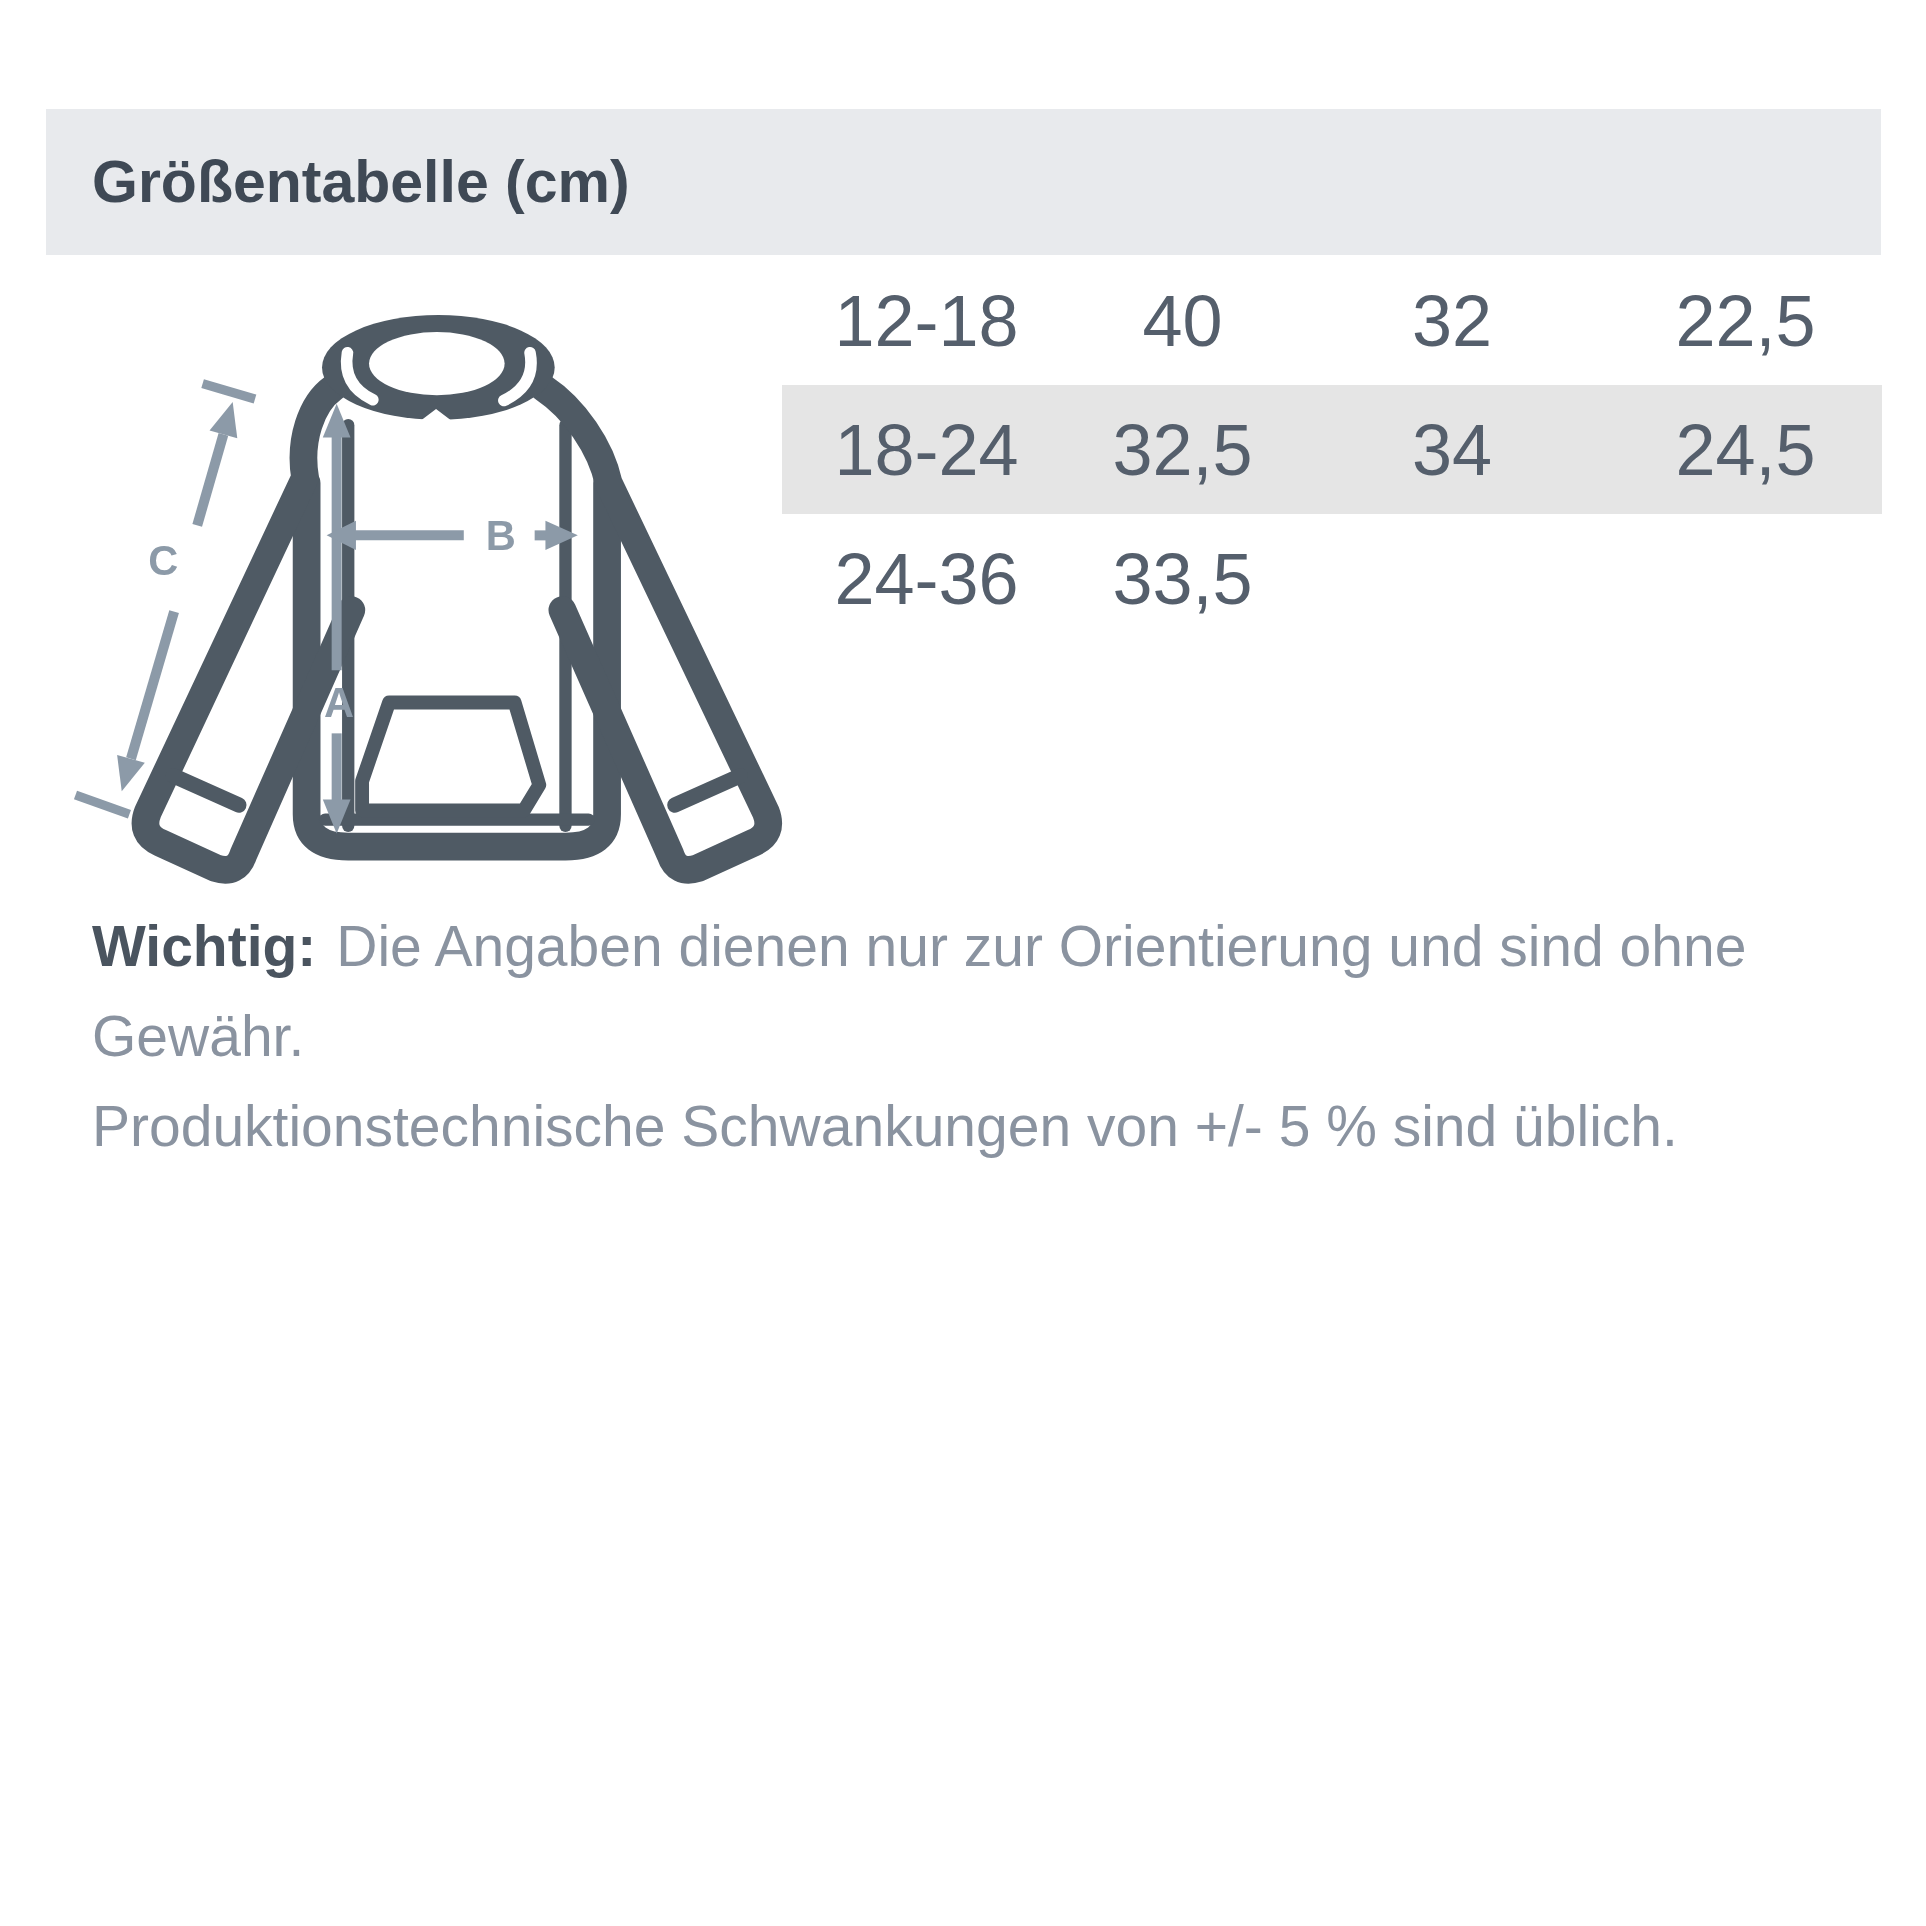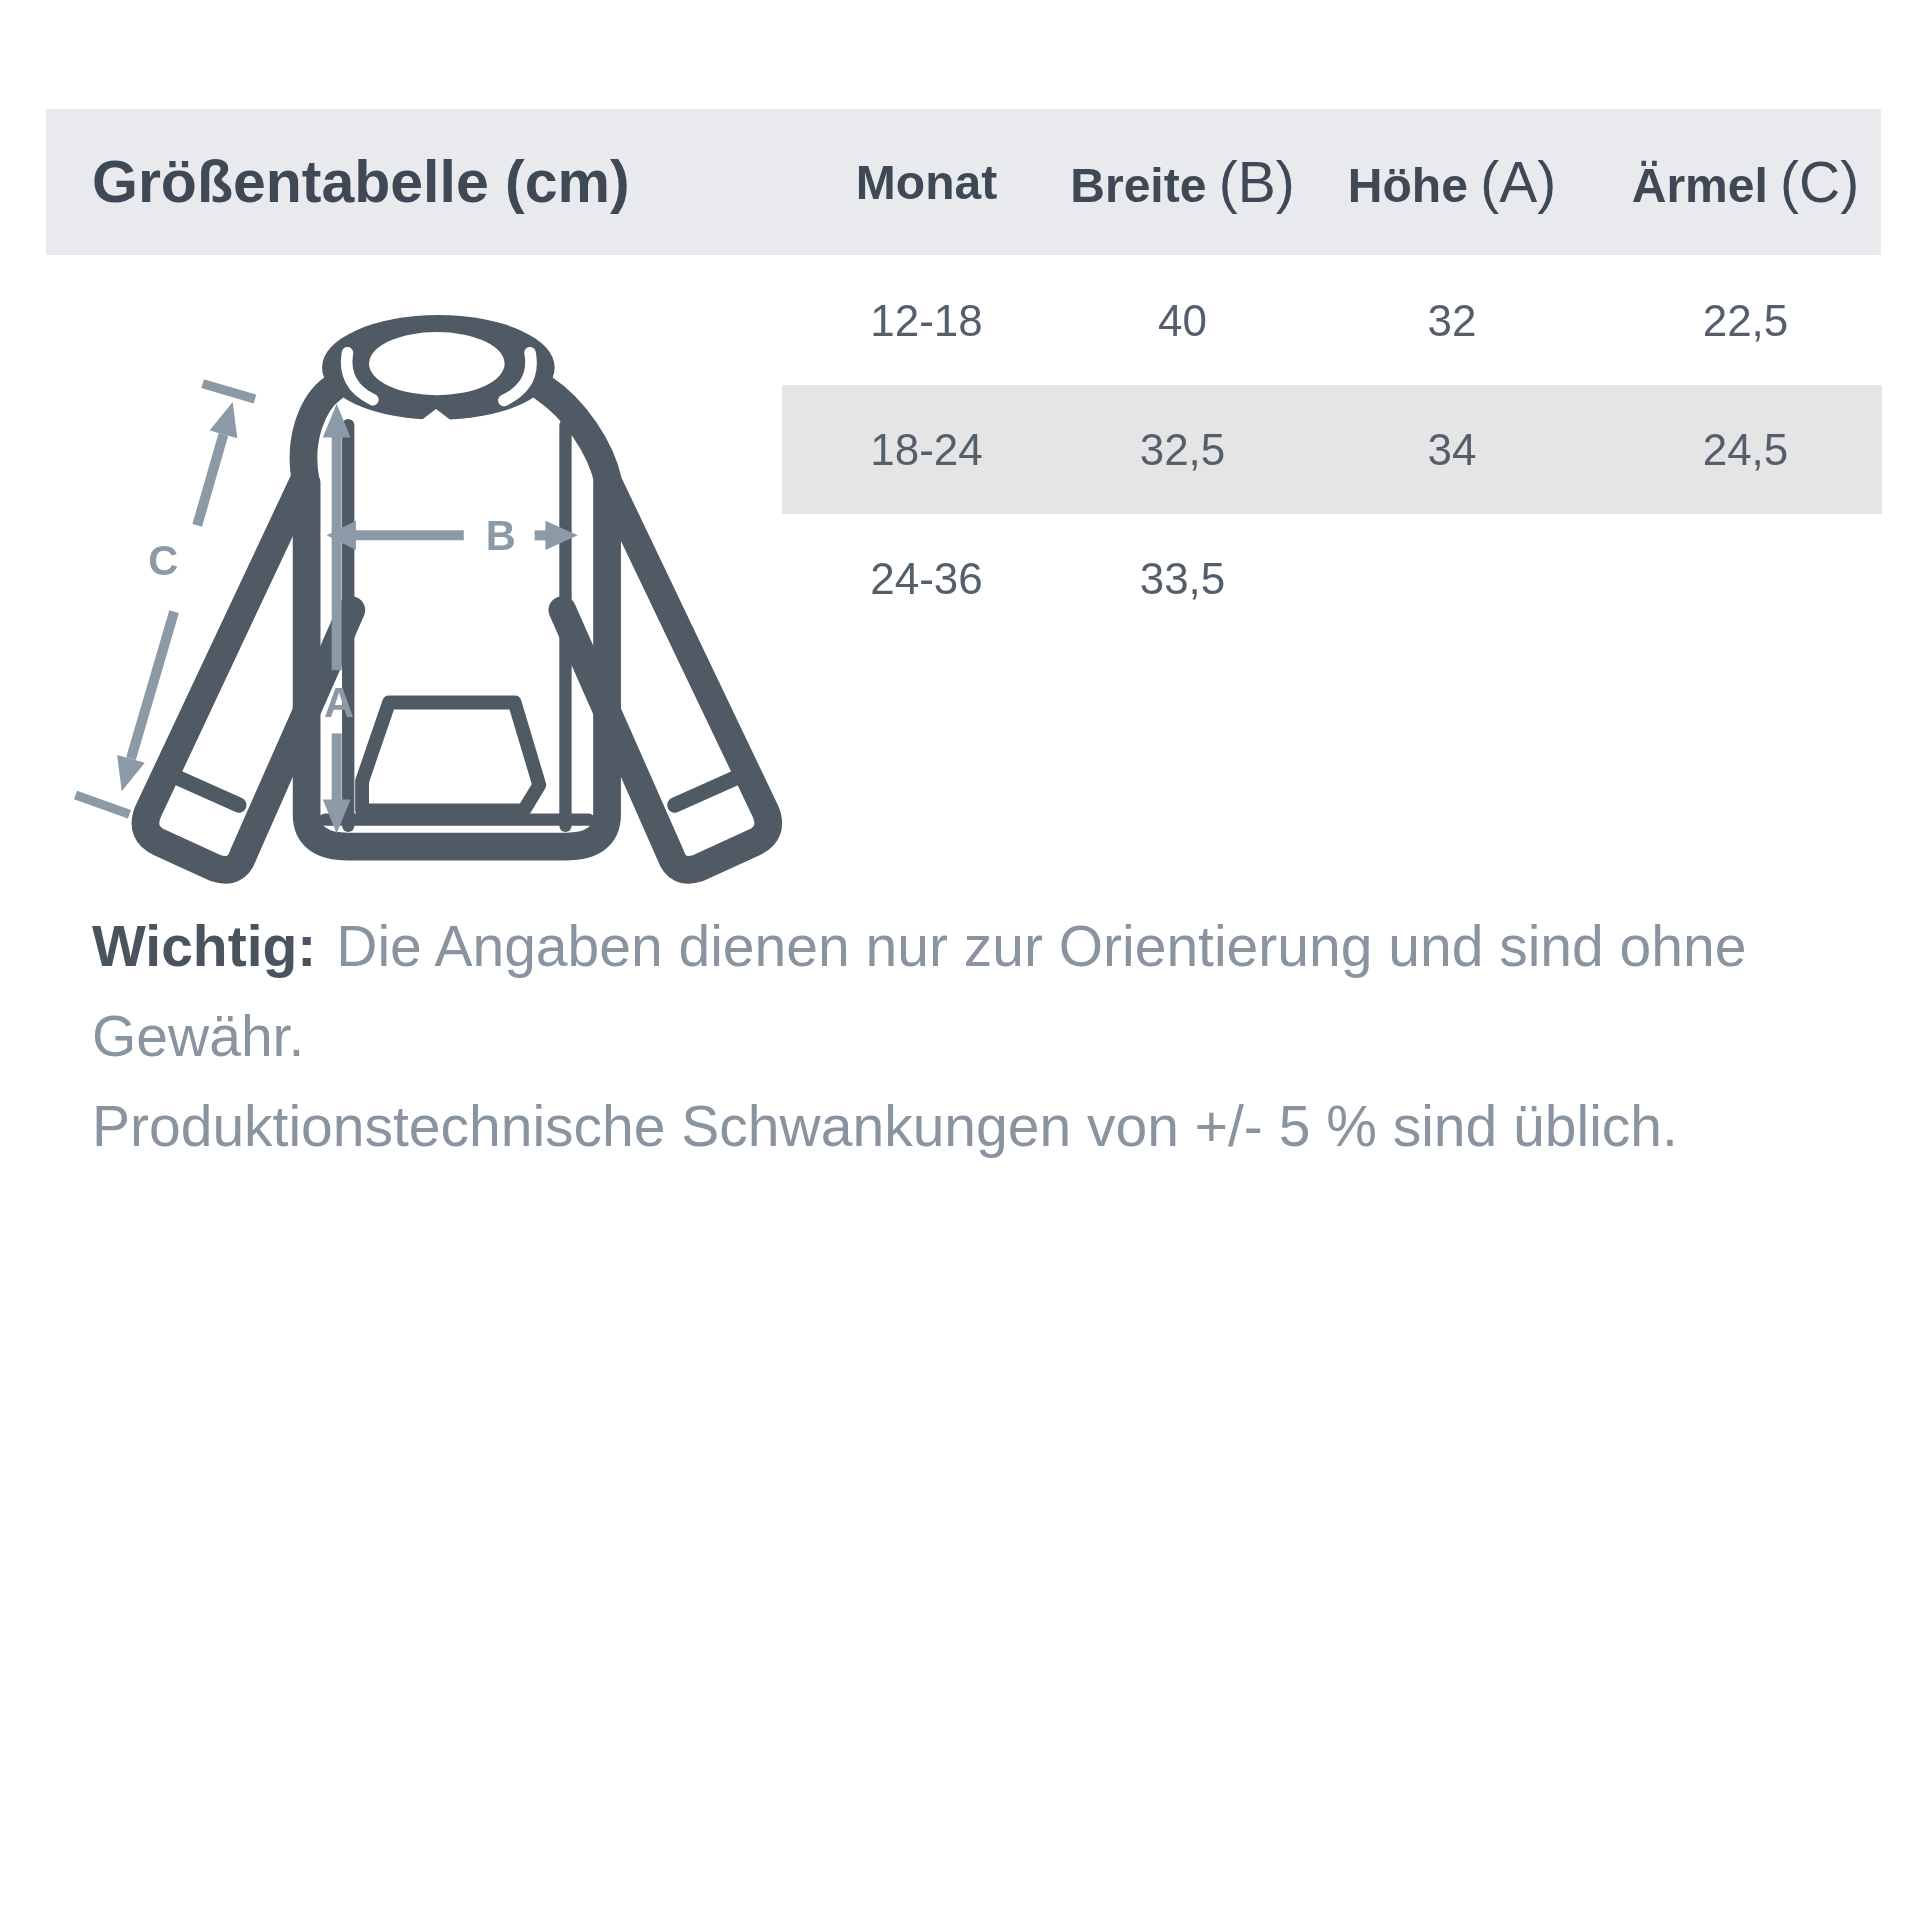--- a/index.html
+++ b/index.html
@@ -35,21 +35,21 @@
     color:#3f4955;white-space:nowrap;
   }
   .hcell .word{font-size:48px;font-weight:bold;}
   .hcell .dim{font-size:57px;font-weight:400;}
   
   .rows{
     position:absolute;left:782px;top:216px;width:1100px;
   }
   .row{
     height:129px;align-items:center;
-    font-size:44px;color:#555f6c;
+    font-size:72px;color:#555f6c;
   }
   .row > div{text-align:center;}
   .row.alt{background:#e5e5e5;}
   
   .note{
     position:absolute;left:92px;top:861px;width:1772px;
     font-size:57px;line-height:90px;color:#8a93a0;
   }
   .note strong{color:#4a545f;font-weight:bold;margin-right:0.35em;}
   
@@ -63,37 +63,20 @@
     font-size:54px;font-weight:600;fill:#8c9aa8;text-anchor:middle;
   }
 </style>
 </head>
 <body>
 
 <div class="page">
 
   <div class="hdr-bar">
     <div class="hdr-title">Größentabelle (cm)</div>
-    <div class="hdr-cols cols4">
-      <div class="hcell">
-        <span class="word">Monat</span>
-      </div>
-      <div class="hcell">
-        <span class="word">Breite</span>
-        <span class="dim">(B)</span>
-      </div>
-      <div class="hcell">
-        <span class="word">Höhe</span>
-        <span class="dim">(A)</span>
-      </div>
-      <div class="hcell">
-        <span class="word">Ärmel</span>
-        <span class="dim">(C)</span>
-      </div>
-    </div>
   </div>
 
   <div class="rows">
     <div class="row cols4">
       <div>12-18</div>
       <div>40</div>
       <div>32</div>
       <div>22,5</div>
     </div>
     <div class="row cols4 alt">

